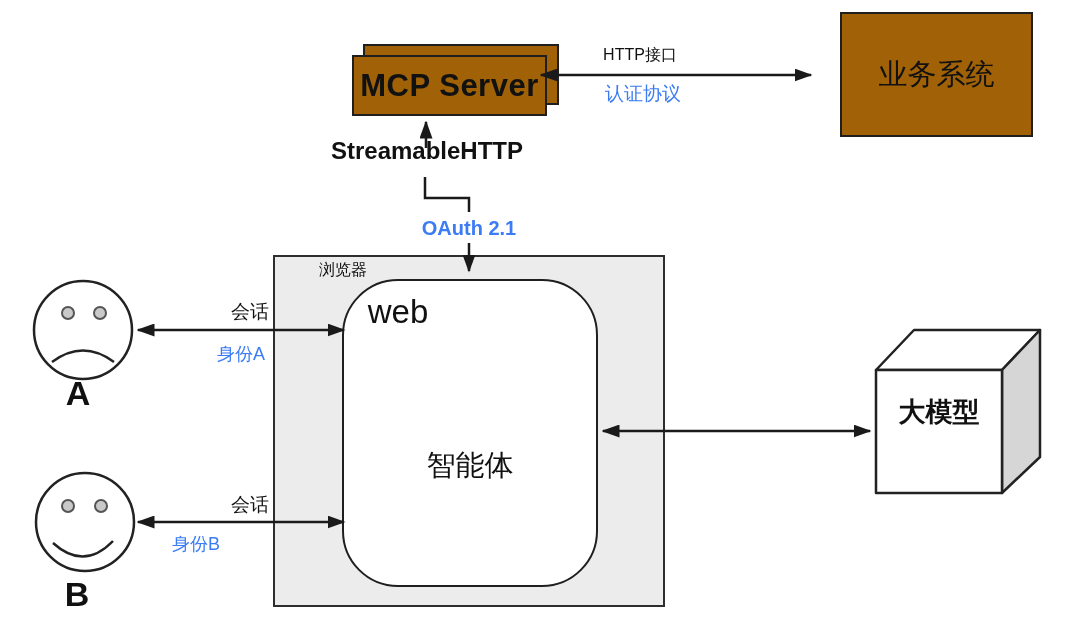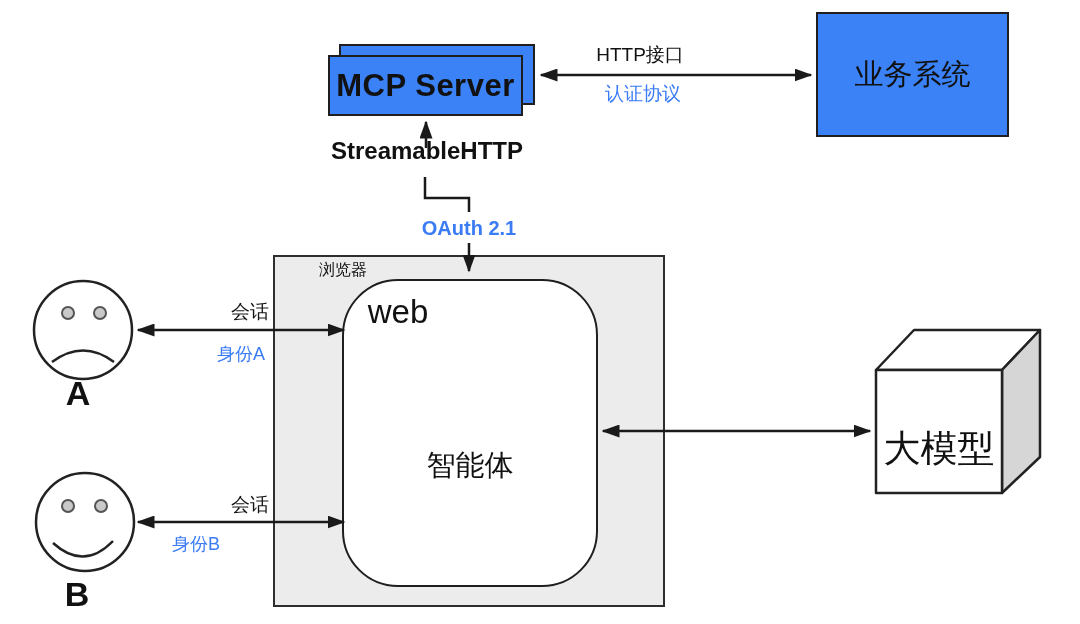--- a/index.html
+++ b/index.html
@@ -7,21 +7,21 @@
     --line:#1a1a1a;
     --browser-fill:#ececec;
     --cube-side:#d6d6d6;
     --eye-fill:#c9c9c9;
   }
   *{margin:0;padding:0;box-sizing:border-box;}
   html,body{background:#fff;}
   body{font-family:"Liberation Sans","DejaVu Sans",sans-serif;color:#111;}
   #stage{position:relative;width:1080px;height:624px;background:#fff;overflow:hidden;}
   .abs{position:absolute;}
-  .box{position:absolute;background:#3b82f6;border:2.5px solid #1f1f1f;}
+  .box{position:absolute;background:#a16207;border:2.5px solid #1f1f1f;margin-left:24px;}
   .flexc{display:flex;align-items:center;justify-content:center;}
   .lbl{position:absolute;transform:translate(-50%,-50%);white-space:nowrap;line-height:1.15;}
   .blue{color:var(--accent-blue);}
   svg{position:absolute;left:0;top:0;pointer-events:none;}
   .stroke{stroke:var(--line);stroke-width:2.5;fill:none;}
   .z1{z-index:1}.z2{z-index:2}.z3{z-index:3}
 </style>
 </head>
 <body>
 
@@ -75,31 +75,31 @@
       <path d="M53,543 Q84,571 113,541" fill="none" stroke="#222" stroke-width="2.5"></path>
     </g>
 
     <g>
       <polygon points="876,370 914,330 1040,330 1002,370" fill="#fff" stroke="#222" stroke-width="2.5" stroke-linejoin="round"></polygon>
       <polygon points="1002,370 1040,330 1040,457 1002,493" fill="var(--cube-side)" stroke="#222" stroke-width="2.5" stroke-linejoin="round"></polygon>
       <rect x="876" y="370" width="126" height="123" fill="#fff" stroke="#222" stroke-width="2.5" stroke-linejoin="round"></rect>
     </g>
   </svg>
 
-  <div class="lbl z3" style="left:640px;top:55px;font-size:19px;font-weight:500;">HTTP接口</div>
+  <div class="lbl z3" style="left:640px;top:55px;font-size:16px;font-weight:500;">HTTP接口</div>
   <div class="lbl blue z3" style="left:643px;top:94px;font-size:19px;font-weight:500;">认证协议</div>
 
   <div class="lbl z3" style="left:427px;top:151px;font-size:24px;font-weight:700;">StreamableHTTP</div>
   <div class="lbl blue z3" style="left:469px;top:228px;font-size:20px;font-weight:700;">OAuth 2.1</div>
 
   <div class="lbl z3" style="left:319px;top:270px;transform:translate(0,-50%);font-size:16px;">浏览器</div>
   <div class="lbl z3" style="left:398px;top:312px;font-size:33px;">web</div>
   <div class="lbl z3" style="left:470px;top:432px;font-size:29px;font-weight:500;margin-top:34px;">智能体</div>
 
-  <div class="lbl z3" style="left:939px;top:449px;font-size:37px;font-weight:400;">大模型</div>
+  <div class="lbl z3" style="left:939px;top:413px;font-size:27px;font-weight:700;">大模型</div>
 
   <div class="lbl z3" style="left:250px;top:312px;font-size:19px;font-weight:500;">会话</div>
   <div class="lbl blue z3" style="left:196px;top:354px;font-size:18px;font-weight:500;margin-left:45px;">身份A</div>
 
   <div class="lbl z3" style="left:250px;top:505px;font-size:19px;font-weight:500;">会话</div>
   <div class="lbl blue z3" style="left:196px;top:544px;font-size:18px;font-weight:500;">身份B</div>
 
   <div class="lbl z3" style="left:78px;top:394px;font-size:34px;font-weight:600;">A</div>
   <div class="lbl z3" style="left:77px;top:595px;font-size:34px;font-weight:600;">B</div>
 

